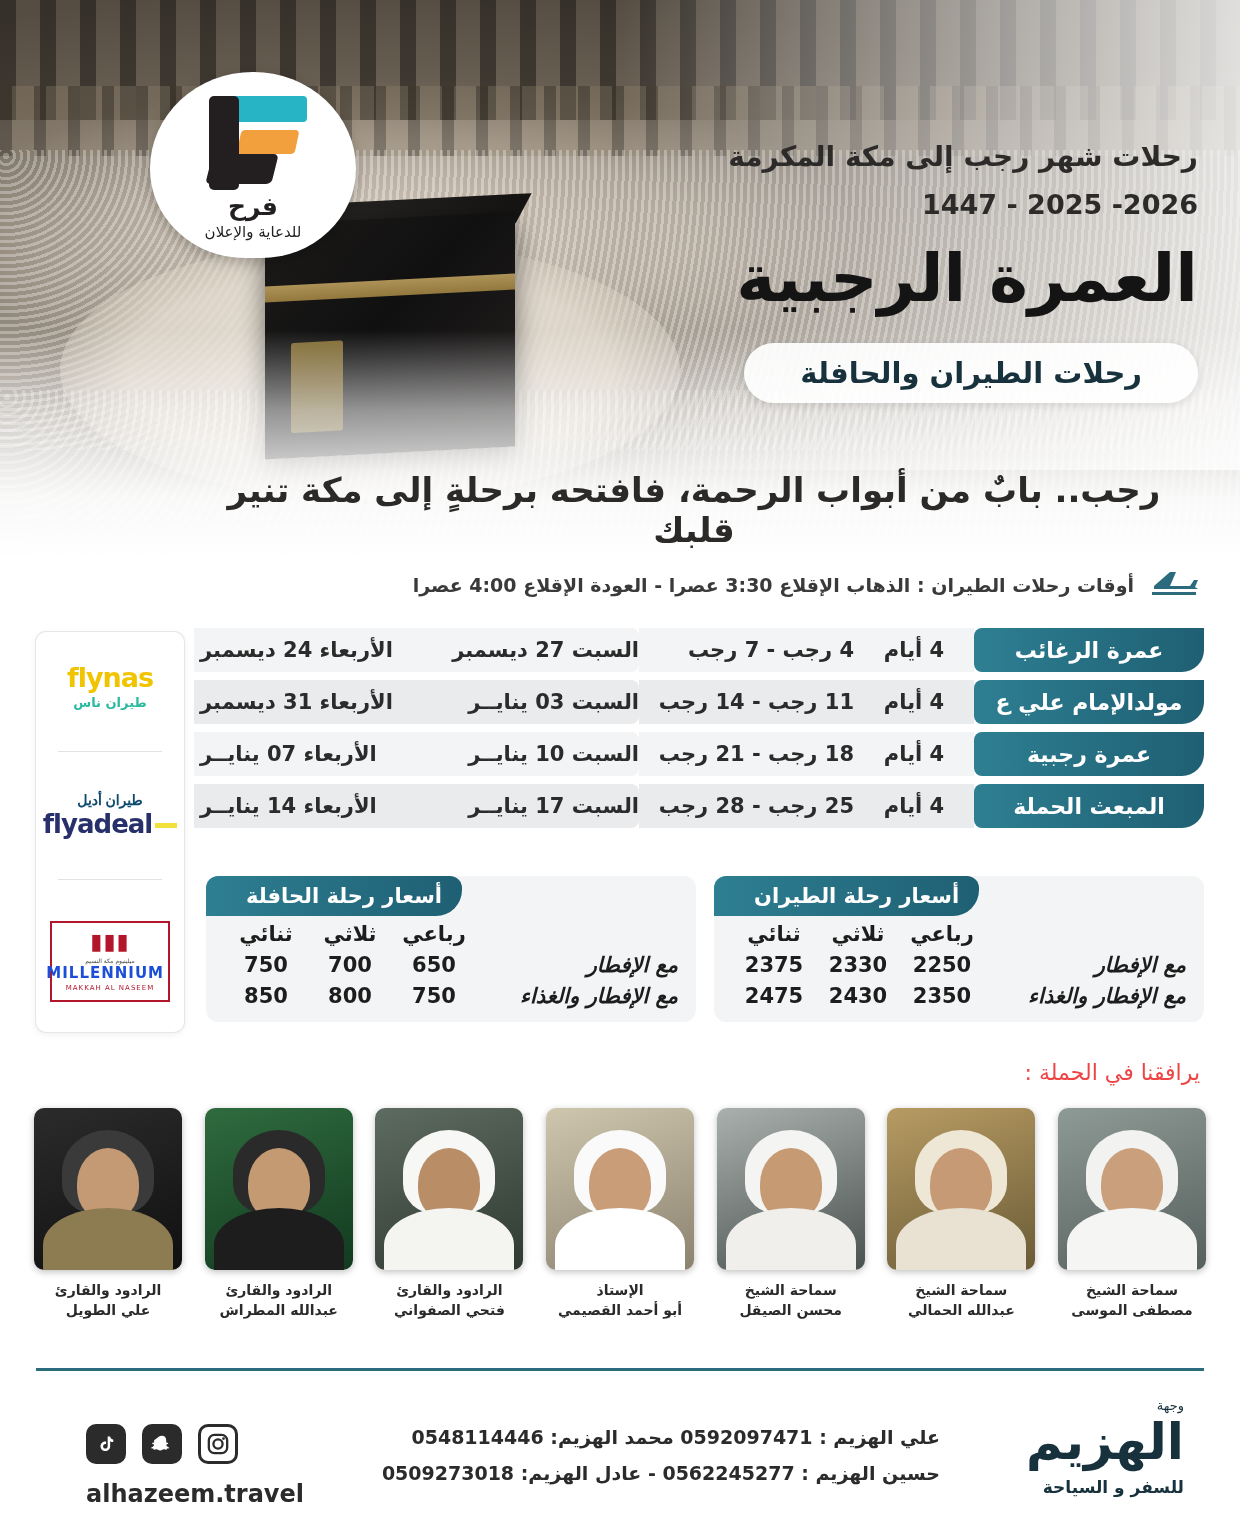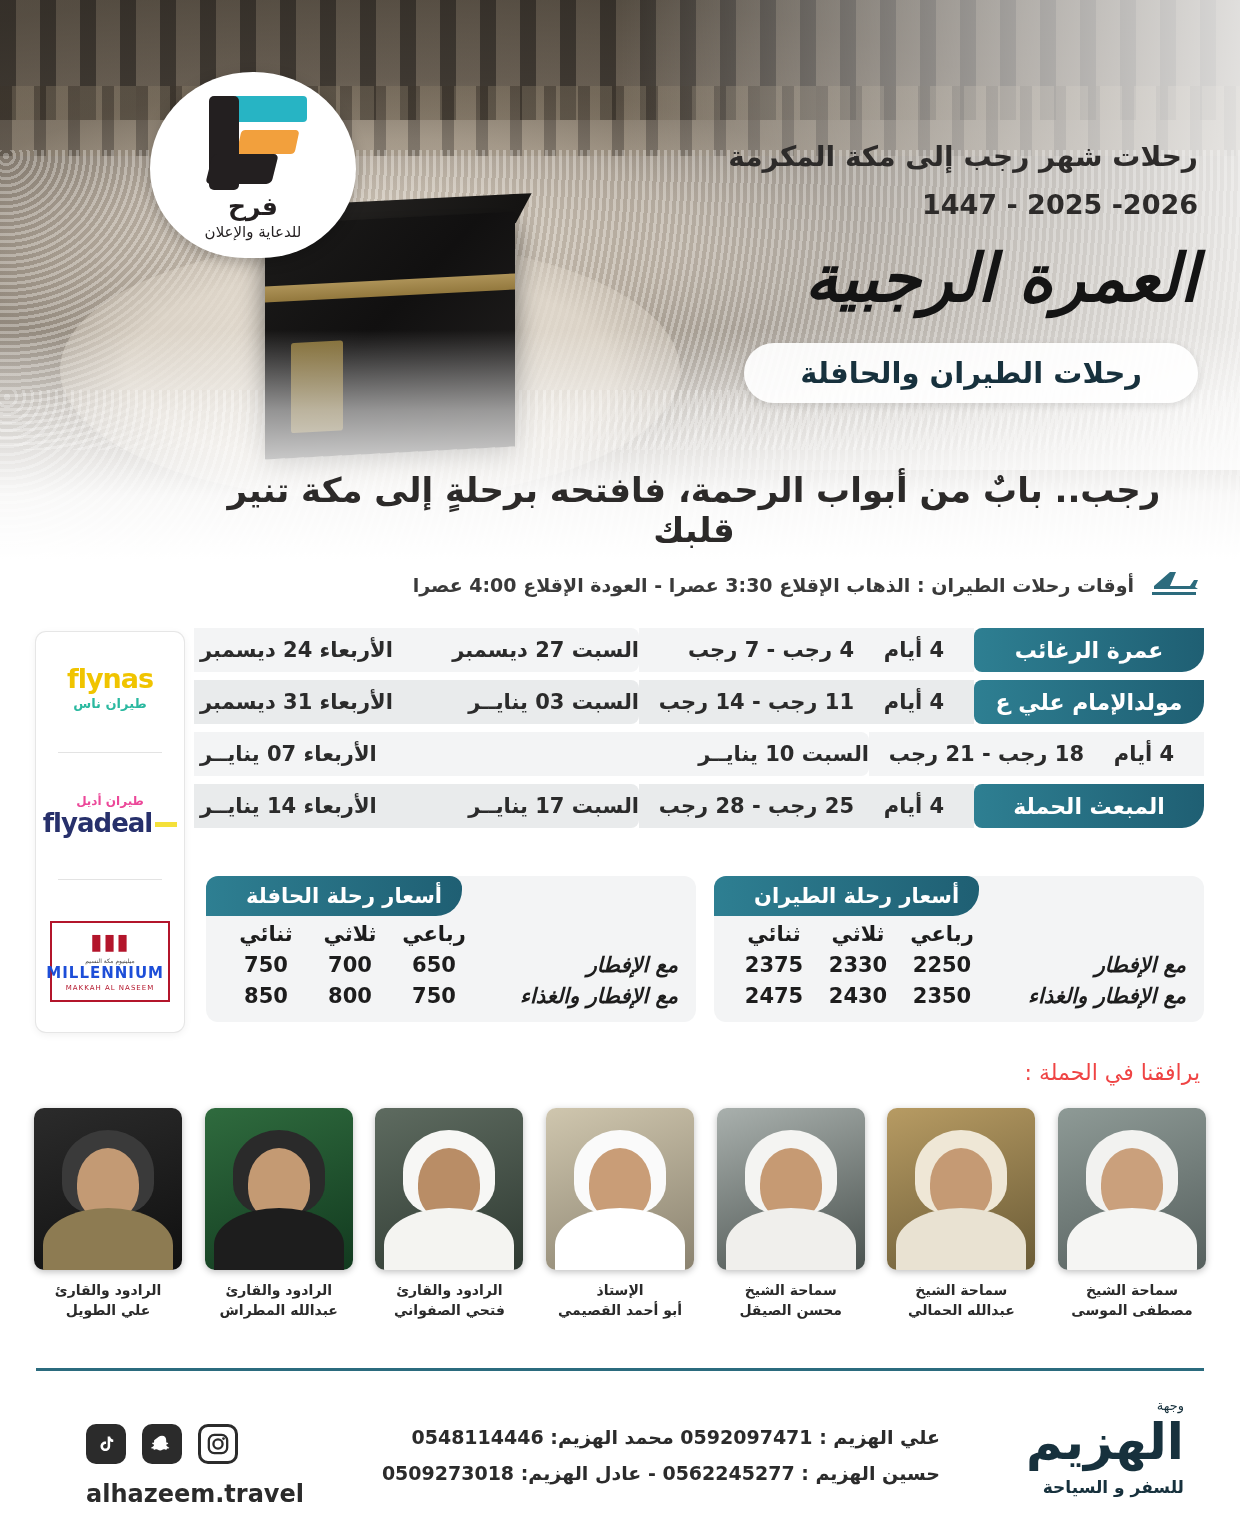--- a/index.html
+++ b/index.html
@@ -118,21 +118,21 @@
     position:absolute; left: 16px; top: 60px; width: 66px; height: 30px;
     background:#231f20; border-radius: 5px; transform: skewX(-14deg);
   }
   .logo-name { font-size: 25px; font-weight: bold; color:#231f20; margin-top: 2px; }
   .logo-sub  { font-size: 15px; color:#231f20; margin-top: 2px; }
 
   
   .hero-text { position:absolute; right: 42px; top: 96px; text-align: right; width: 800px; margin-top: 44px; }
   .hero-line1 { font-size: 28px; font-weight: bold; color:#2d2b2a; letter-spacing:.2px; }
   .hero-line2 { font-size: 27px; font-weight: bold; color:#2d2b2a; margin-top: 16px; direction: ltr; text-align:right;}
-  .hero-title { font-size: 66px; font-weight: bold; color:#141414; margin-top: 20px; letter-spacing: .5px; font-style: italic; }
+  .hero-title { font-size: 66px; font-weight: bold; color:#141414; margin-top: 20px; letter-spacing: .5px; }
   .hero-pill {
     display:inline-block; margin-top: 26px;
     background: rgba(255,255,255,.92);
     border-radius: 999px;
     padding: 13px 56px;
     font-size: 29px; font-weight: bold; color:#17313d;
     box-shadow: 0 2px 10px rgba(0,0,0,.12);
   }
   .hero-slogan {
     position:absolute; right: 46px; top: 470px; width: 1000px;
@@ -157,21 +157,21 @@
     background:#fff; border-radius: 10px;
     box-shadow: 0 0 0 1px #e6e6e6, 0 2px 8px rgba(0,0,0,.07);
     display:flex; flex-direction:column; align-items:center; justify-content:space-around;
     padding: 10px 6px;
   }
   .sp-flynas { text-align:center; }
   .sp-flynas .n1 { font-size: 27px; font-weight: bold; color:#f0c400; letter-spacing:-1px; }
   .sp-flynas .n2 { font-size: 13px; color:#2bb9a0; font-weight:bold; margin-top:2px;}
   .sp-div { width: 104px; height: 1px; background:#e3e3e3; }
   .sp-flyadeal { text-align:center; }
-  .sp-flyadeal .a1 { font-size: 12px; color:#ec4899; font-weight:bold; }
+  .sp-flyadeal .a1 { font-size: 14px; color:#0c4a6e; font-weight:bold;font-family:Liberation Serif, serif; }
   .sp-flyadeal .a2 { font-size: 26px; font-weight:bold; color:#27306b; letter-spacing:-1px; }
   .sp-flyadeal .dash { display:inline-block; width:22px; height:5px; background:#f4e03a; vertical-align:middle; margin-left:3px;}
   .sp-mill {
     width: 120px; border: 2px solid #b3152b; padding: 8px 4px; text-align:center;
   }
   .sp-mill .towers { font-size: 22px; color:#b3152b; letter-spacing:1px; line-height:1; }
   .sp-mill .m1 { font-size: 6px; color:#444; margin-top:4px; }
   .sp-mill .m2 { font-size: 15px; font-weight:bold; color:#1d4ed8; letter-spacing:1px; }
   .sp-mill .m3 { font-size: 7px; color:#b3152b; letter-spacing:1px; margin-top:2px;}
 
@@ -380,20 +380,21 @@
   <div class="sched-row">
     <div class="sched-label">مولدالإمام علي ع</div>
     <div class="sched-days">4 أيام</div>
     <div class="sched-hijri">11 رجب - 14 رجب</div>
     <div class="sched-greg">
       <span>السبت 03 ينايــر</span>
       <span>الأربعاء 31 ديسمبر</span>
     </div>
   </div>
   <div class="sched-row">
+    <div class="sched-label">عمرة رجبية</div>
     <div class="sched-days">4 أيام</div>
     <div class="sched-hijri">18 رجب - 21 رجب</div>
     <div class="sched-greg">
       <span>السبت 10 ينايــر</span>
       <span>الأربعاء 07 ينايــر</span>
     </div>
   </div>
   <div class="sched-row">
     <div class="sched-label">المبعث الحملة</div>
     <div class="sched-days">4 أيام</div>

